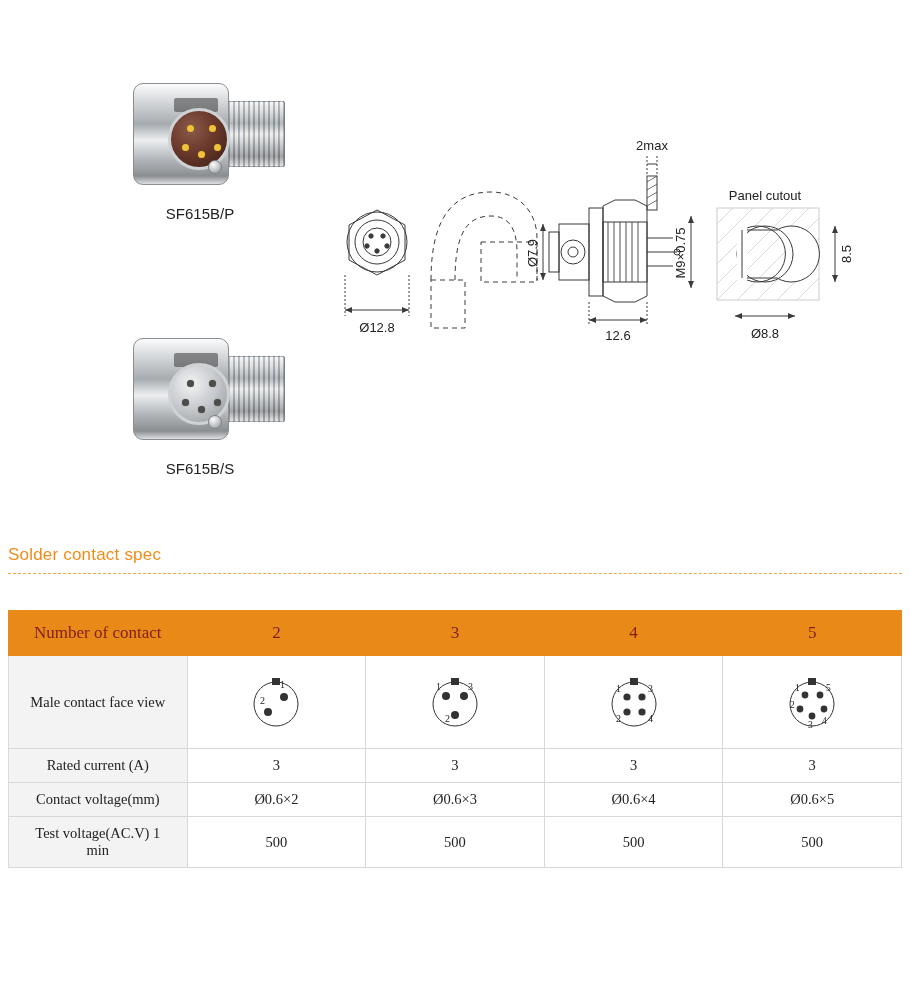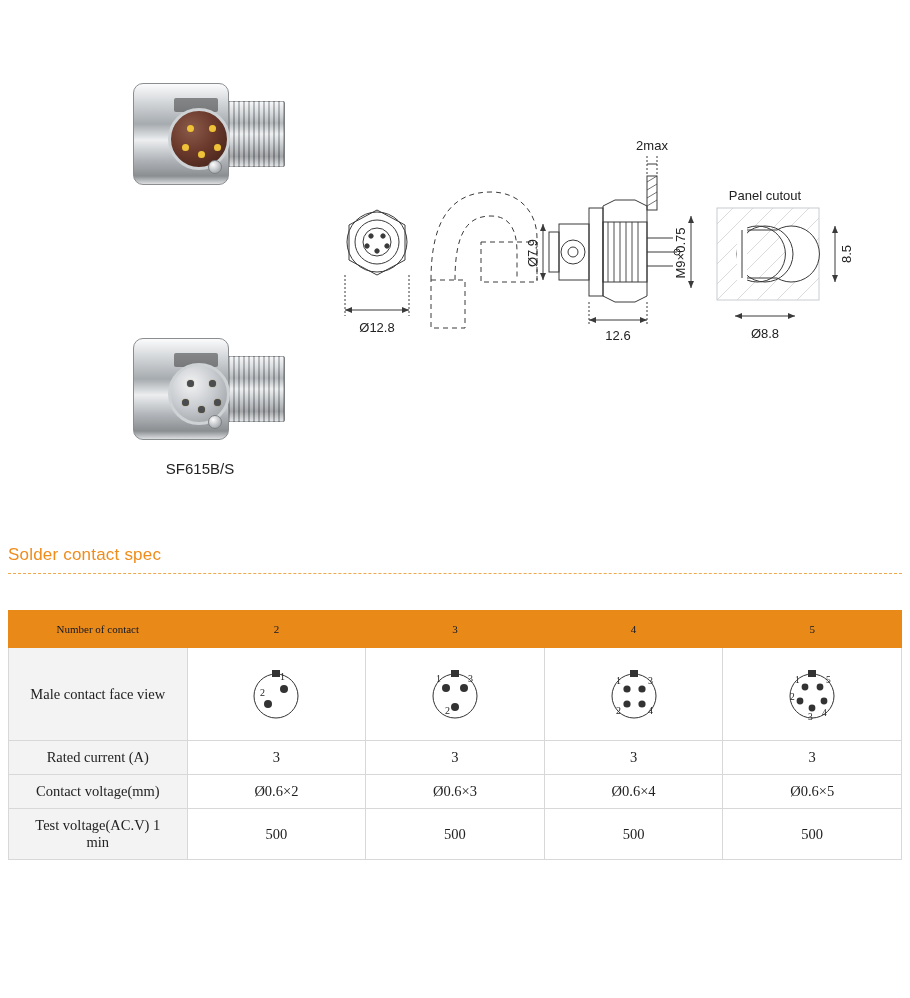--- a/index.html
+++ b/index.html
@@ -82,21 +82,21 @@
   .spec-wrap { position: absolute; left: 8px; top: 610px; width: 894px; }
   table.spec { border-collapse: collapse; width: 894px; table-layout: fixed; }
   table.spec td {
     border: 1px solid #d8d8d8;
     text-align: center;
     font-size: 14.5px;
     color: #222;
     padding: 7px 4px;
   }
   table.spec td.head {
-    background: #e98a18; color: #0f172a; font-size: 11px; padding: 12px 4px;
+    background: #e98a18; color: #7f1d1d; font-size: 17px; padding: 12px 4px;
     border: 1px solid #e98a18;
   }
   table.spec td.rowlabel {
     background: #f3f3f3; width: 228px; font-size: 14.5px; padding: 8px 18px;
   }
   table.spec tr.facerow td { height: 92px; padding: 0; }
   .facecell { display: flex; align-items: center; justify-content: center; height: 92px; }
 </style>
 </head>
 <body>
@@ -114,20 +114,21 @@
           <div class="face">
             <div class="pin" style="left:16px; top:14px;"></div>
             <div class="pin" style="left:38px; top:14px;"></div>
             <div class="pin" style="left:11px; top:33px;"></div>
             <div class="pin" style="left:27px; top:40px;"></div>
             <div class="pin" style="left:43px; top:33px;"></div>
           </div>
           <div class="screw"></div>
         </div>
       </div>
+      <div class="photo-caption">SF615B/P</div>
     </div>
 
     <div class="photo-block p2">
       <div class="conn">
         <div class="barrel"></div>
         <div class="thread"></div>
         <div class="flange">
           <div class="label-strip"></div>
           <div class="face female">
             <div class="pin" style="left:16px; top:14px;"></div>

